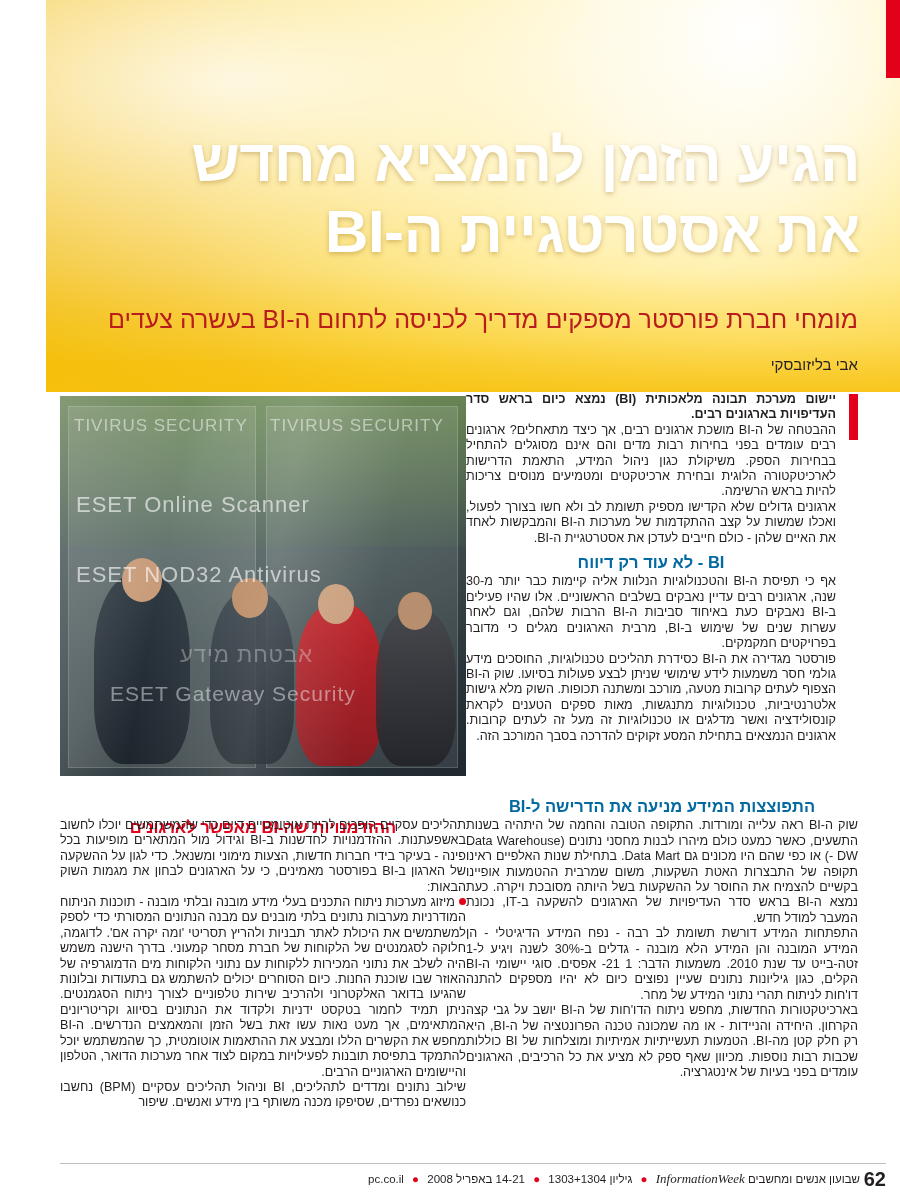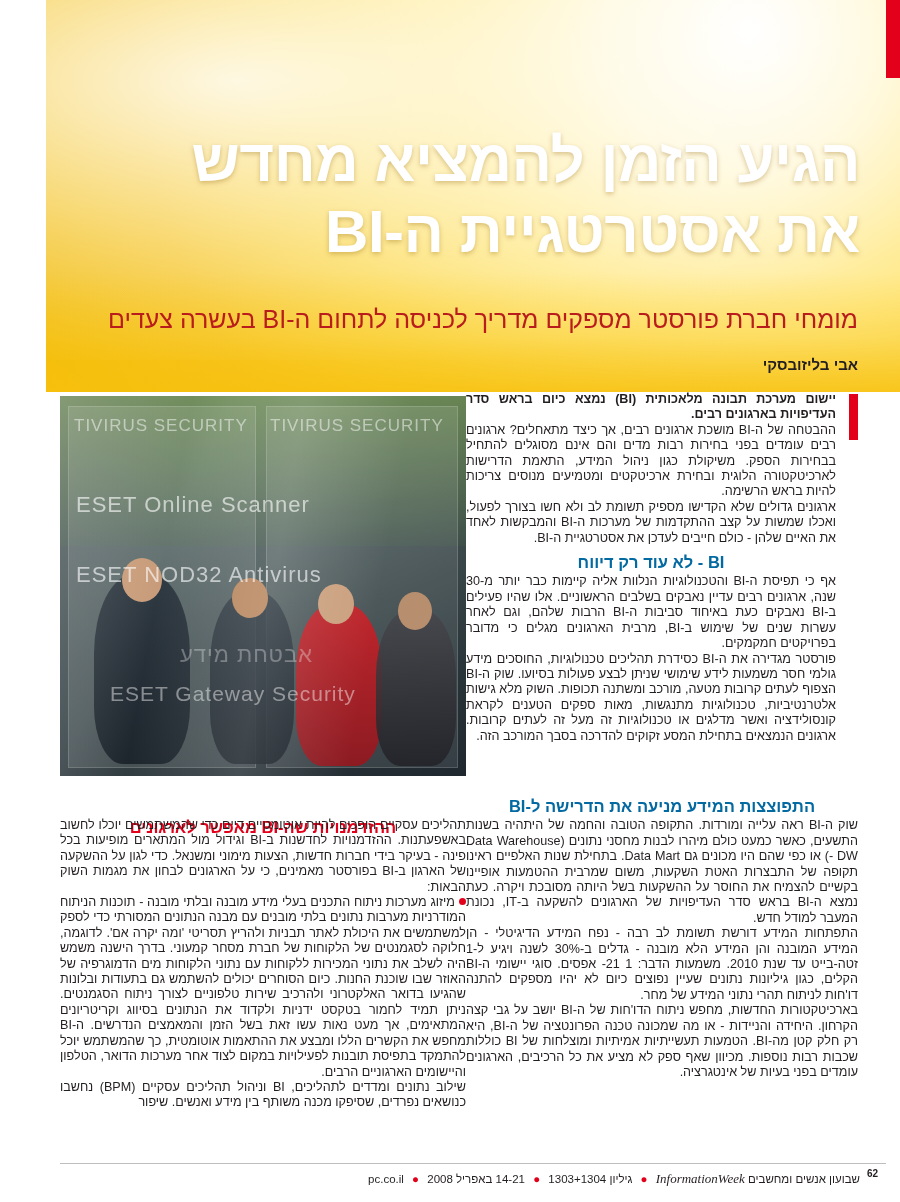--- a/index.html
+++ b/index.html
@@ -84,21 +84,21 @@
   }
 
   .byline {
     position: absolute;
     right: 42px;
     top: 356px;
     width: 420px;
     text-align: right;
     color: #231f20;
     font-size: 15px;
-    font-weight: bold;
+    font-weight: normal;
   }
 
   
   .photo {
     position: absolute;
     left: 14px;
     top: 396px;
     width: 406px;
     height: 380px;
     overflow: hidden;
@@ -226,24 +226,24 @@
     left: 14px;
     right: 14px;
     bottom: 12px;
     height: 22px;
     direction: rtl;
     font-size: 11.5px;
     color: #231f20;
   }
   .footer .pageno {
     position: absolute;
-    right: 8px;
+    right: 0;
     top: 0;
     font-weight: bold;
-    font-size: 10px;
+    font-size: 20px;
   }
   .footer .fcenter {
     position: absolute;
     right: 26px;
     top: 3px;
     white-space: nowrap;
     direction: rtl;
   }
   .footer .fcenter .sep { color: #e2001a; margin: 0 5px; }
   .footer .brand { font-family: "Liberation Serif", serif; font-style: italic; font-size: 13px; }

